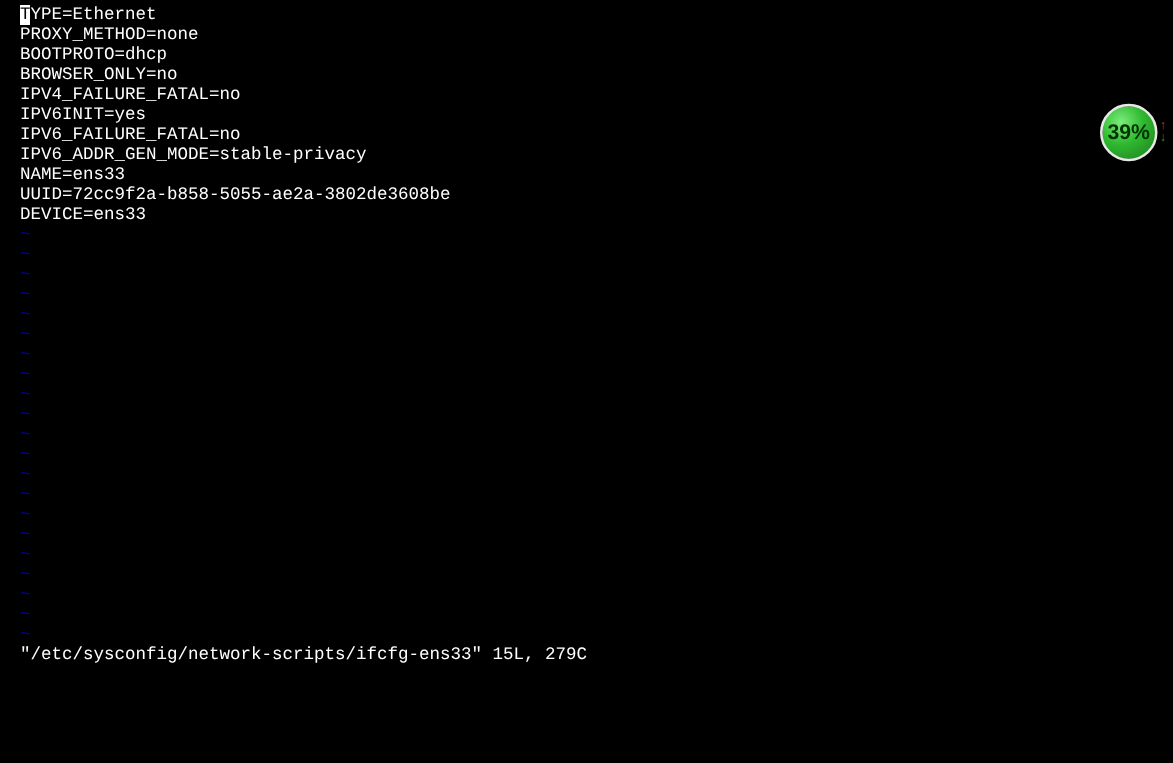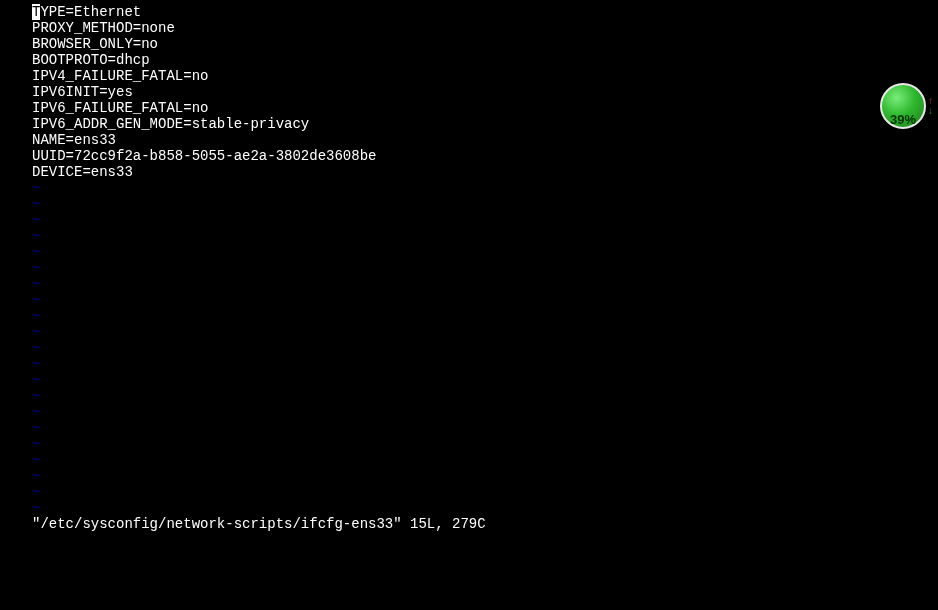--- a/index.html
+++ b/index.html
@@ -11,21 +11,21 @@
       background: #000;
       width: 938px;
       height: 610px;
       font-family: 'Courier New', monospace;
       font-size: 14px;
       color: #fff;
       overflow: hidden;
       position: relative;
     }
     .terminal {
-      padding: 4px 0 0 32px;
+      padding: 4px 0 0 16px;
       line-height: 16px;
     }
     .line {
       white-space: pre;
       color: #fff;
     }
     .first-char-highlight {
       color: #000;
       background: #fff;
     }
@@ -45,25 +45,25 @@
       align-items: center;
       justify-content: flex-start;
     }
     .badge-circle {
       width: 46px;
       height: 46px;
       border-radius: 50%;
       background: radial-gradient(circle at 35% 30%, #7aed7a 0%, #2fb82f 45%, #1d7d1d 100%);
       border: 2px solid #e8e8e8;
       display: flex;
-      align-items: flex-end;
+      align-items: center;
       justify-content: center;
       color: #003300;
       font-weight: bold;
-      font-size: 13px;
+      font-size: 17px;
       font-family: Arial, sans-serif;
       box-shadow: 0 1px 3px rgba(0,0,0,0.3);
     }
     .badge-arrows {
       display: flex;
       flex-direction: column;
       margin-left: 2px;
       font-family: Arial, sans-serif;
       font-size: 10px;
       line-height: 10px;
@@ -75,22 +75,22 @@
       color: #2a8a2a;
     }
   </style>
 </head>
 <body>
 
 <div class="terminal">
   <div id="content">
       <div class="line"><span class="first-char-highlight">T</span>YPE=Ethernet</div>
       <div class="line">PROXY_METHOD=none</div>
+      <div class="line">BOOTPROTO=dhcp</div>
       <div class="line">BROWSER_ONLY=no</div>
-      <div class="line">BOOTPROTO=dhcp</div>
       <div class="line">IPV4_FAILURE_FATAL=no</div>
       <div class="line">IPV6INIT=yes</div>
       <div class="line">IPV6_FAILURE_FATAL=no</div>
       <div class="line">IPV6_ADDR_GEN_MODE=stable-privacy</div>
       <div class="line">NAME=ens33</div>
       <div class="line">UUID=72cc9f2a-b858-5055-ae2a-3802de3608be</div>
       <div class="line">DEVICE=ens33</div>
     </div>
   <div id="tildes">
       <div class="line tilde">~</div>

